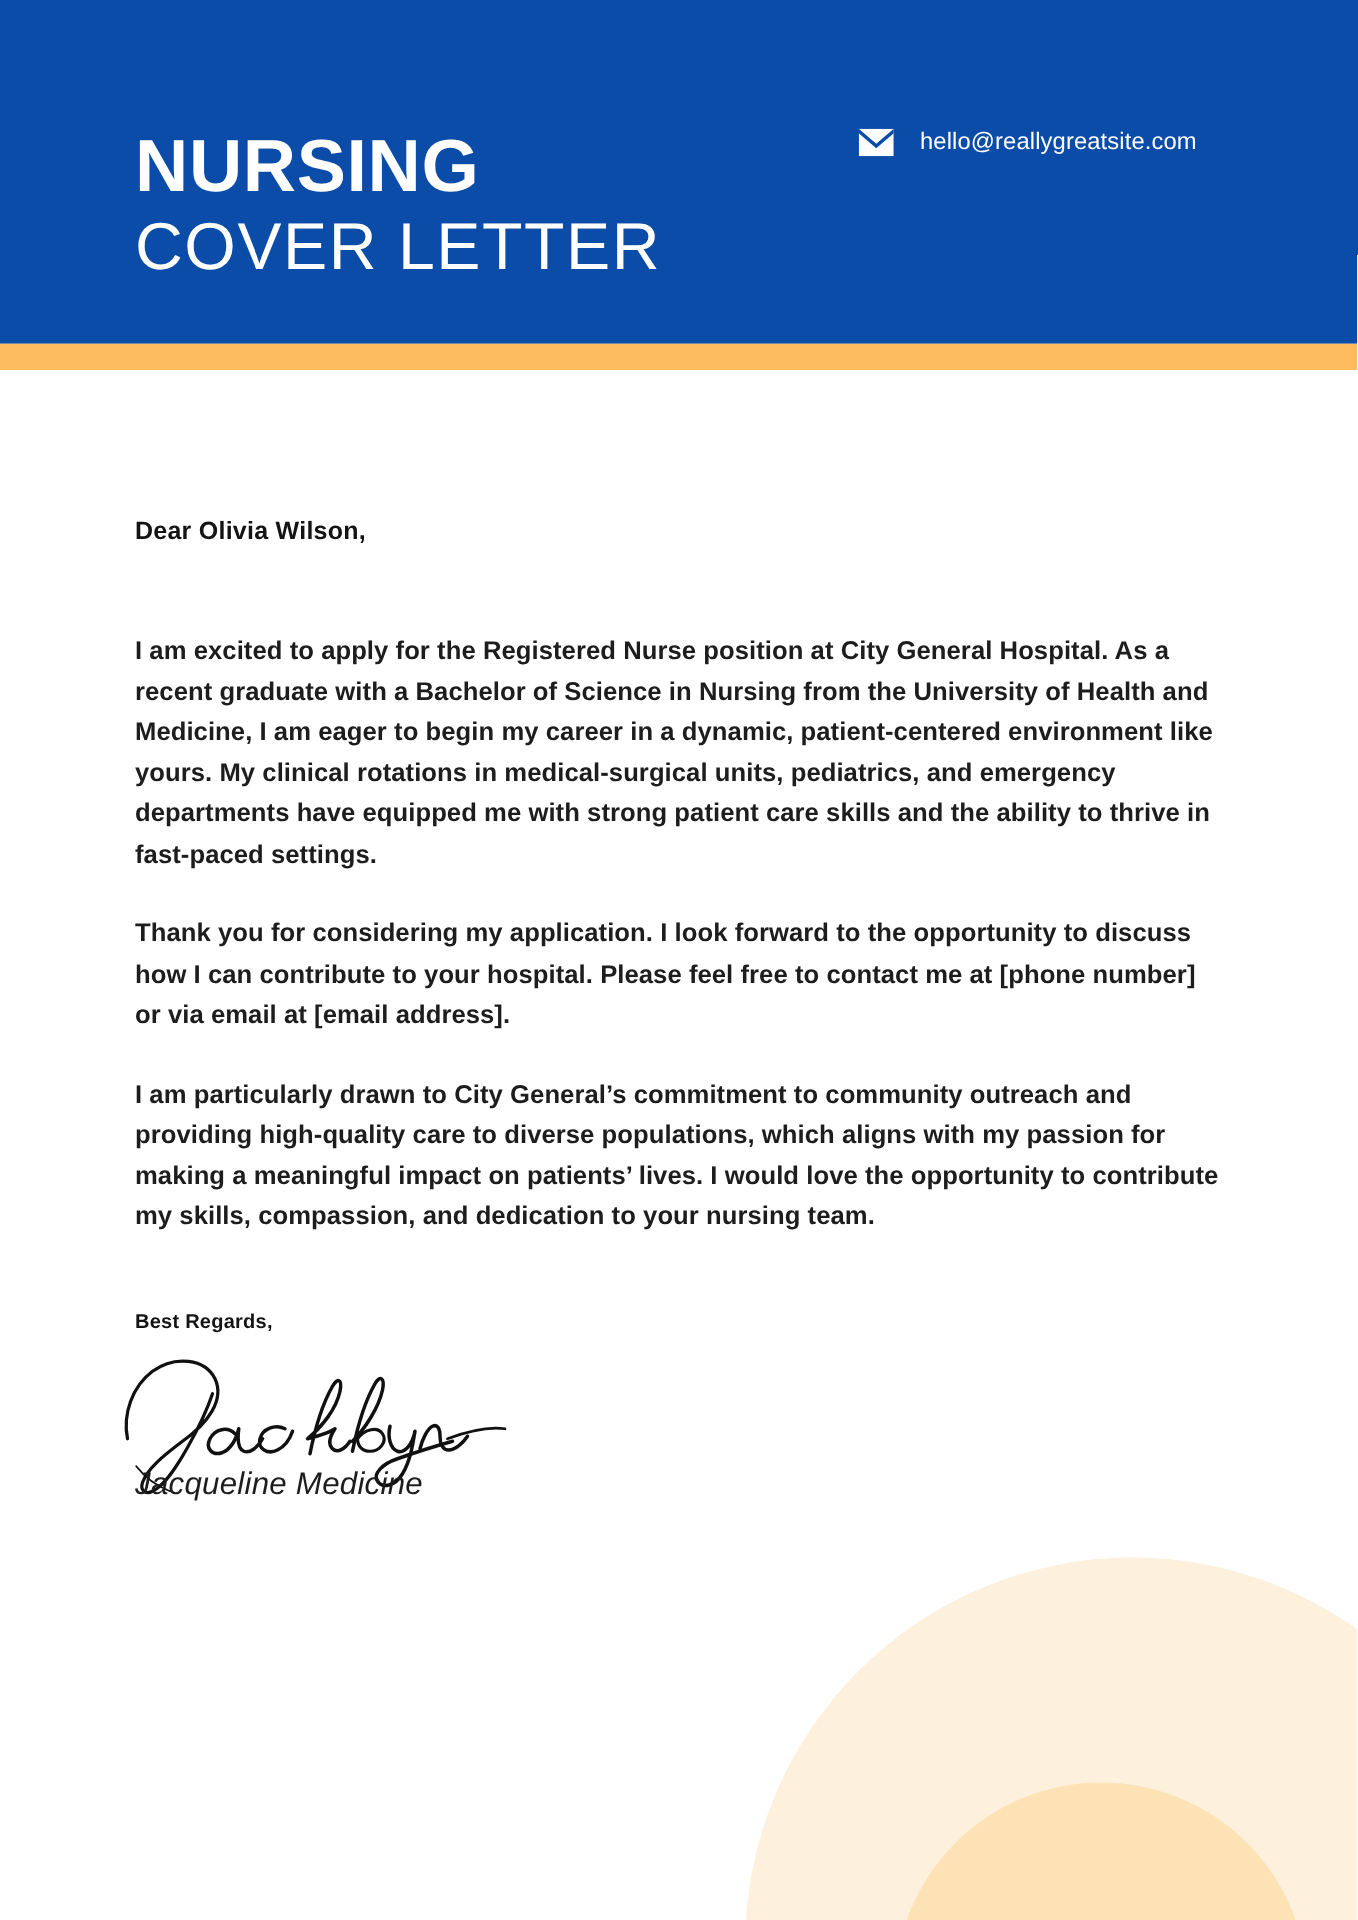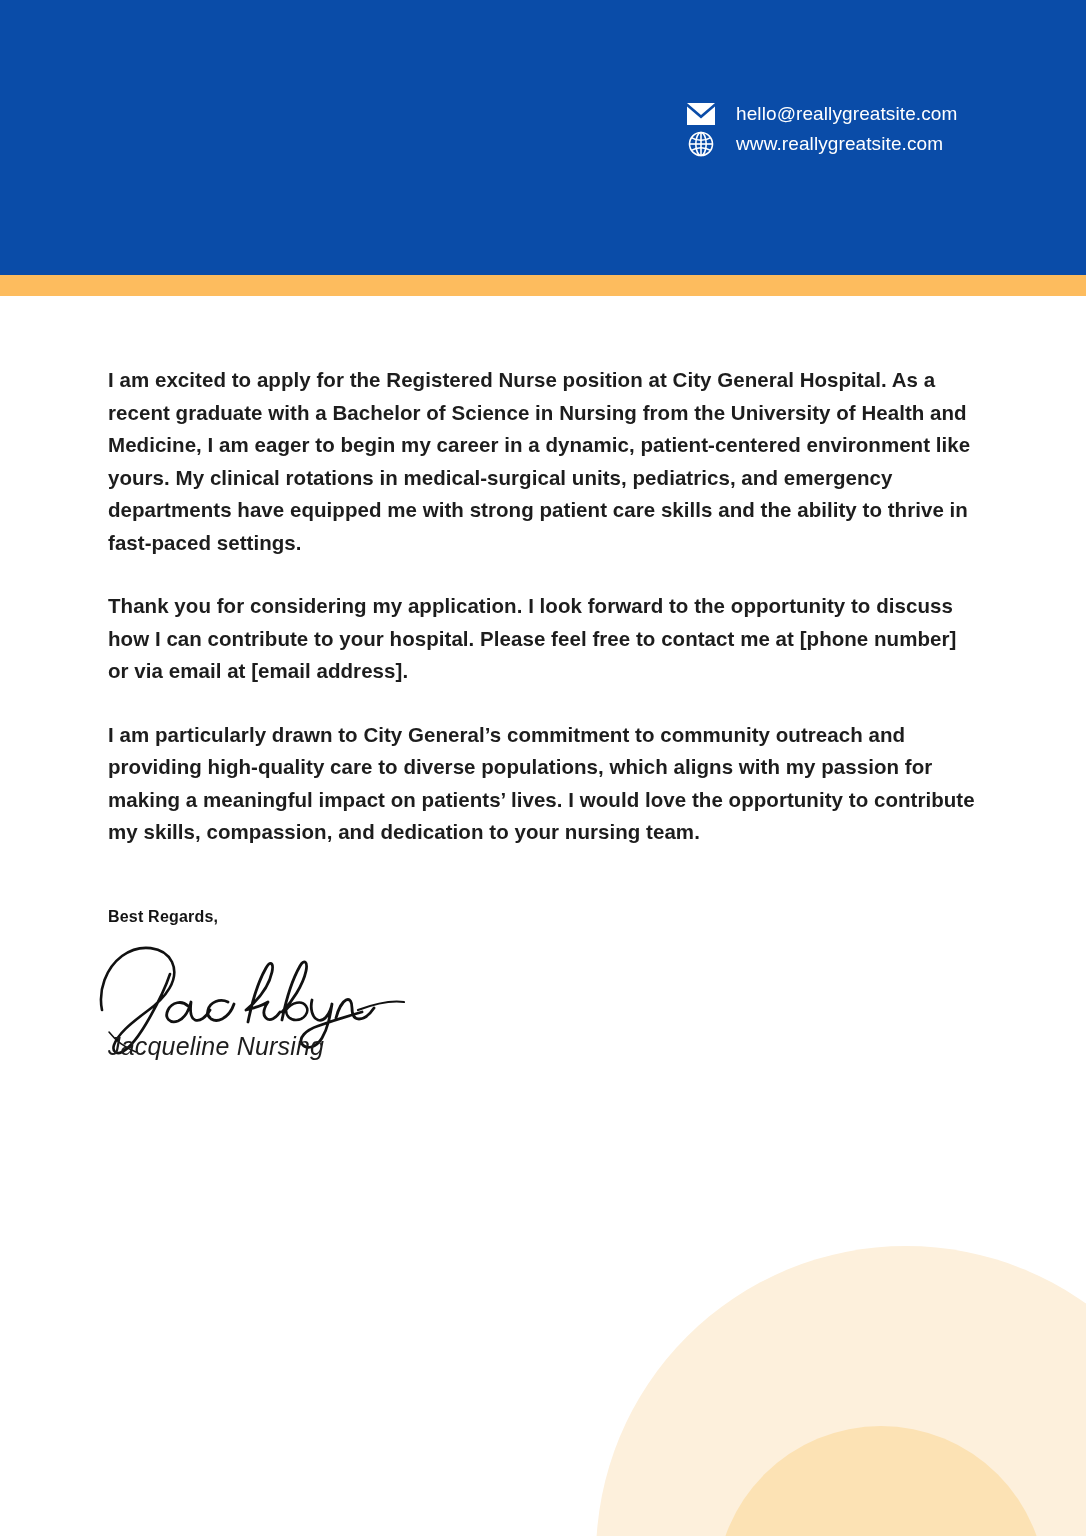--- a/index.html
+++ b/index.html
@@ -187,57 +187,47 @@
 
 <div class="page">
 
   <div class="deco-layer">
     <div class="deco-circle-lg"></div>
     <div class="deco-circle-sm"></div>
   </div>
 
   <div class="header">
 
+    <div class="title-block">
+      <span class="title-line1">NURSING</span>
+      <span class="title-line2">COVER LETTER</span>
+    </div>
 
     <div class="contact-list">
 
       <div class="contact-row">
         <span class="contact-icon">
           <svg width="28" height="22" viewBox="0 0 28 22">
             <path d="M0 0 H28 V22 H0 Z" fill="#ffffff"></path>
             <path d="M0 0 L14 12 L28 0 L28 3.5 L14 15.5 L0 3.5 Z" fill="#0A4CA8"></path>
           </svg>
         </span>
         <span class="contact-text">hello@reallygreatsite.com</span>
       </div>
 
 
-      <div class="contact-row">
-        <span class="contact-icon">
-          <svg width="26" height="26" viewBox="0 0 26 26">
-            <g fill="none" stroke="#ffffff" stroke-width="1.6">
-              <circle cx="13" cy="13" r="11.5"></circle>
-              <ellipse cx="13" cy="13" rx="5.2" ry="11.5"></ellipse>
-              <line x1="1.5" y1="13" x2="24.5" y2="13"></line>
-              <path d="M3.4 6.6 C6.3 8.4 9.5 9.3 13 9.3 C16.5 9.3 19.7 8.4 22.6 6.6"></path>
-              <path d="M3.4 19.4 C6.3 17.6 9.5 16.7 13 16.7 C16.5 16.7 19.7 17.6 22.6 19.4"></path>
-              <line x1="13" y1="1.5" x2="13" y2="24.5"></line>
-            </g>
-          </svg>
-        </span>
-        <span class="contact-text">www.reallygreatsite.com</span>
-      </div>
 
     </div>
   </div>
 
   <div class="accent-bar"></div>
 
   <div class="body-area">
 
+    <div class="salutation">Dear Olivia Wilson,</div>
 
     <div class="paragraphs">
       <p class="paragraph">I am excited to apply for the Registered Nurse position at City General Hospital. As a recent graduate with a Bachelor of Science in Nursing from the University of Health and Medicine, I am eager to begin my career in a dynamic, patient-centered environment like yours. My clinical rotations in medical-surgical units, pediatrics, and emergency departments have equipped me with strong patient care skills and the ability to thrive in fast-paced settings.</p>
       <p class="paragraph">Thank you for considering my application. I look forward to the opportunity to discuss how I can contribute to your hospital. Please feel free to contact me at [phone number] or via email at [email address].</p>
       <p class="paragraph">I am particularly drawn to City General’s commitment to community outreach and providing high-quality care to diverse populations, which aligns with my passion for making a meaningful impact on patients’ lives. I would love the opportunity to contribute my skills, compassion, and dedication to your nursing team.</p>
     </div>
 
     <div class="closing">Best Regards,</div>
 
     <div class="signature-block">
@@ -258,18 +248,18 @@
 
           <path d="M190 78 C196 70 206 68 210 74 C214 80 208 88 200 88 C194 88 190 84 190 78" stroke-width="2.5"></path>
 
           <path d="M216 68 C214 76 216 86 222 88 C228 90 234 82 236 72 C234 84 232 96 226 106 C220 116 210 118 206 112 C202 106 210 98 222 94 C236 89 252 84 266 80" stroke-width="2.8"></path>
 
           <path d="M240 86 C242 78 246 70 250 68 C254 66 256 70 256 76 C256 82 258 87 263 87 C268 87 274 82 278 76" stroke-width="2.8"></path>
 
           <path d="M262 78 C278 72 294 68 308 70" stroke-width="2.2"></path>
         </g>
       </svg>
-      <div class="signature-name">Jacqueline Nursing</div>
+      <div class="signature-name">Jacqueline Medicine</div>
     </div>
 
   </div>
 
 </div>
 
 </body></html>

